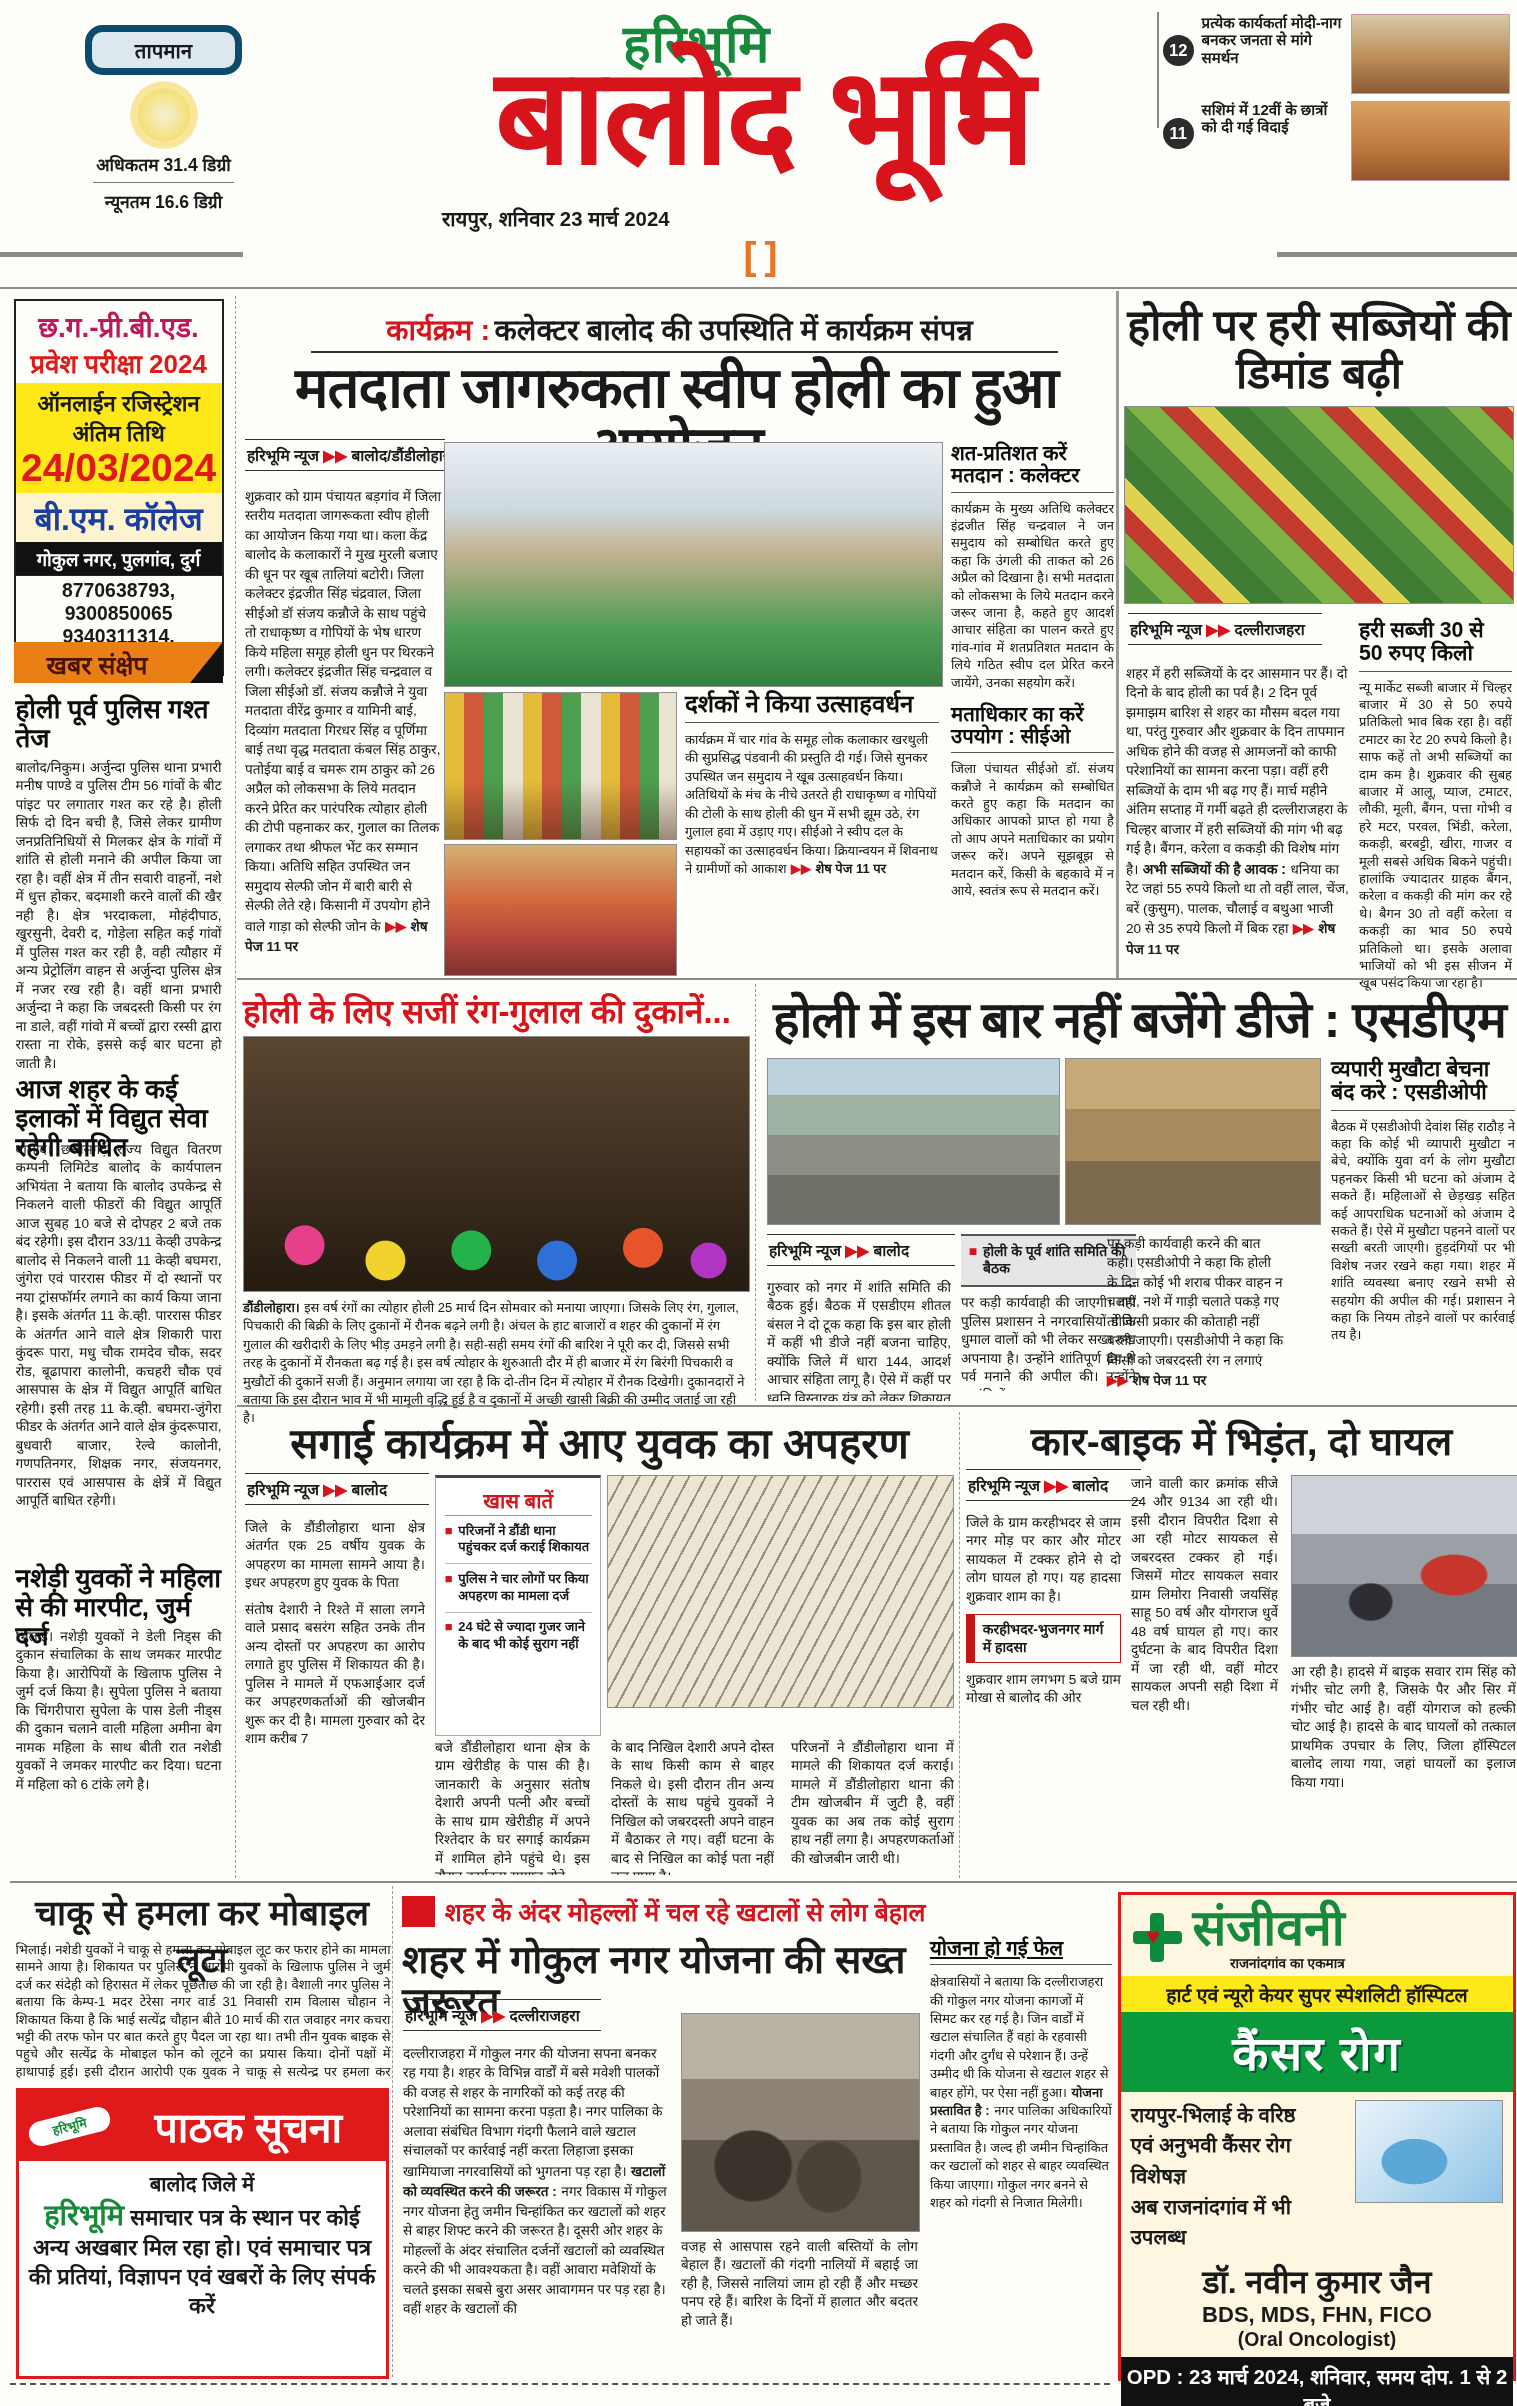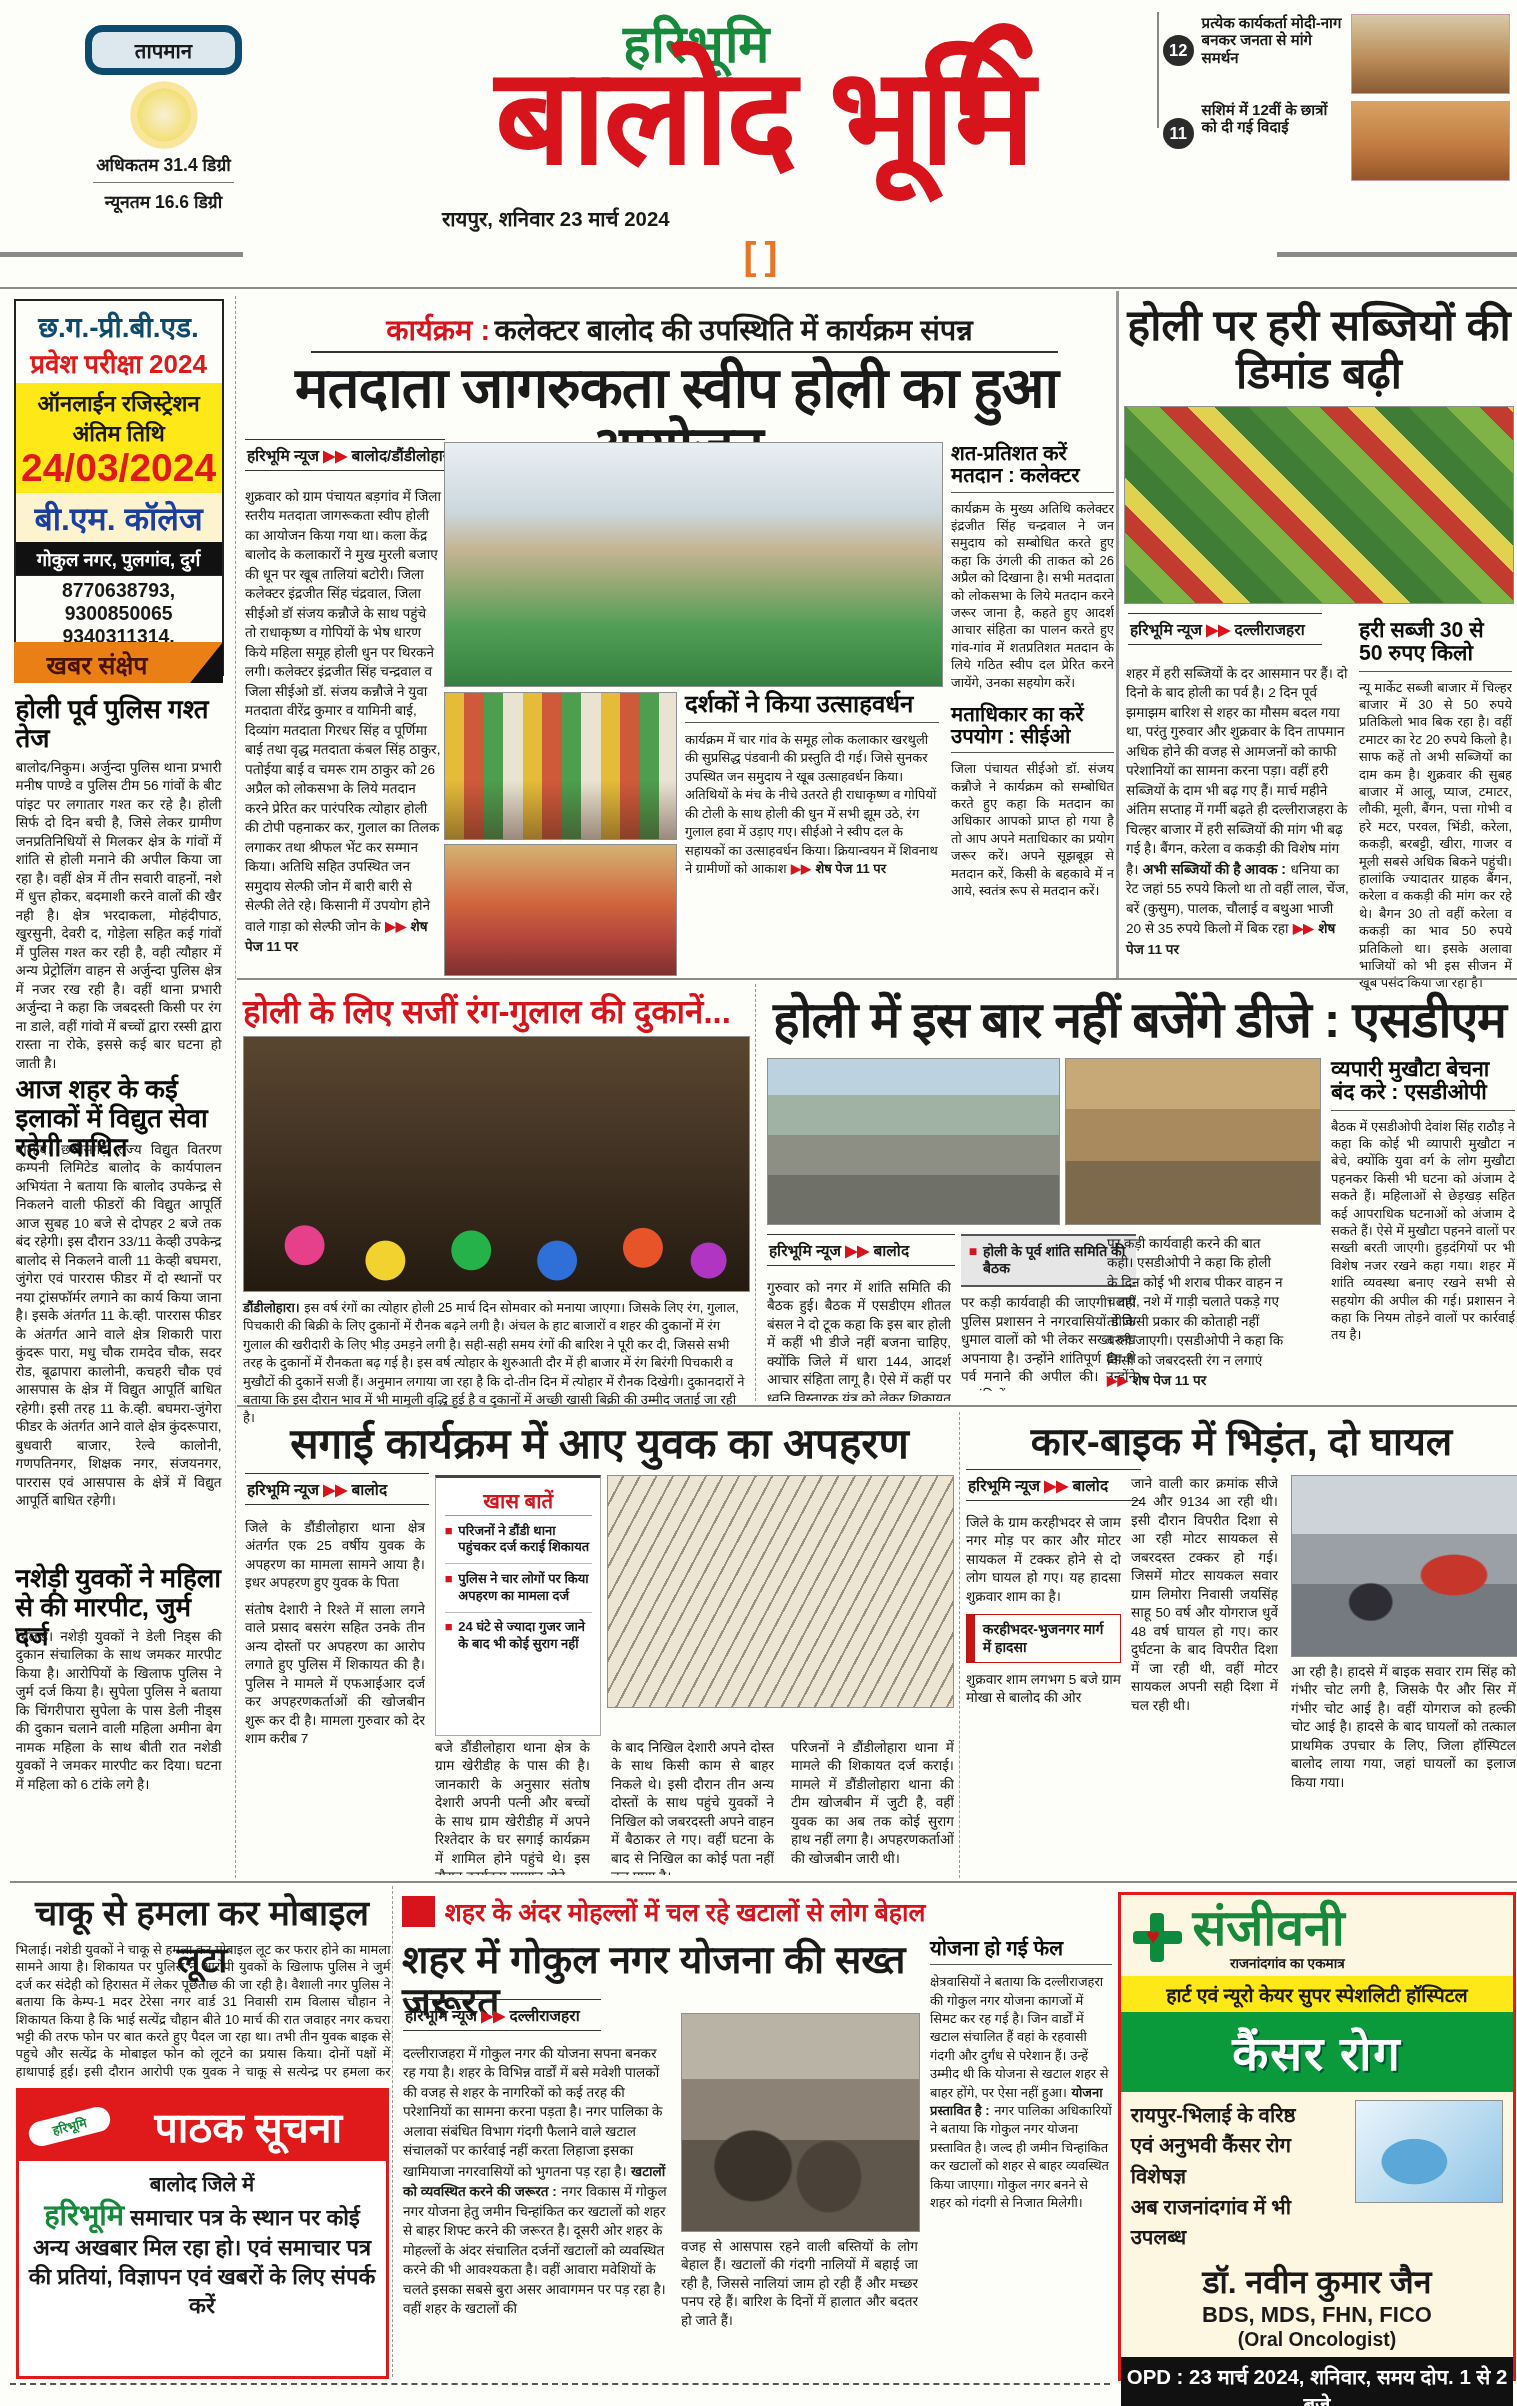--- a/index.html
+++ b/index.html
@@ -103,21 +103,21 @@
   <div class="abs" style="left:245px;top:231px;width:1031px;height:49px;display:flex;align-items:center;justify-content:center;gap:7.8px;">
     <span class="b" style="color:#e87425;font-size:39px;line-height:39px;">[</span>
     <span class="b" style="color:#e87425;font-size:39px;line-height:39px;">]</span>
   </div>
   <div class="abs hr" style="left:0;top:287px;width:1518px;height:1.9px;"></div>
 
   <div class="abs vdash" style="left:235px;top:296px;height:1582px;"></div>
 
   <div class="abs" style="left:13.6px;top:299px;width:206px;border:2.9px solid #222;">
     <div class="ctr" style="padding:5.8px 1.9px 1.9px;">
-      <div class="b" style="font-size:28px;color:#0c4a6e;">छ.ग.-प्री.बी.एड.</div>
+      <div class="b" style="font-size:28px;color:#be185d;">छ.ग.-प्री.बी.एड.</div>
       <div class="b" style="font-size:26px;color:#e01a1a;">प्रवेश परीक्षा 2024</div>
     </div>
     <div class="ctr" style="background:#ffe818;padding:3.9px 0;">
       <div class="b" style="font-size:22px;">ऑनलाईन रजिस्ट्रेशन</div>
       <div class="b" style="font-size:22px;">अंतिम तिथि</div>
       <div class="b" style="font-size:39px;color:#e01a1a;line-height:1.1;">24/03/2024</div>
     </div>
     <div class="ctr b" style="background:#fdf3cf;color:#1b3fa0;font-size:32px;padding:2.9px 0;">बी.एम. कॉलेज</div>
     <div class="ctr b" style="background:#111;color:#fff;font-size:18.4px;padding:3.9px 0;">गोकुल नगर, पुलगांव, दुर्ग</div>
     <div class="ctr" style="border-top:1.9px solid #222;padding:2.9px 0;">
@@ -317,21 +317,21 @@
     <span>दल्लीराजहरा</span>
   </div>
   <div class="abs" style="left:403px;top:2044px;width:268px;height:330px;">
     <span class="body-txt">दल्लीराजहरा में गोकुल नगर की योजना सपना बनकर रह गया है। शहर के विभिन्न वार्डों में बसे मवेशी पालकों की वजह से शहर के नागरिकों को कई तरह की परेशानियों का सामना करना पड़ता है। नगर पालिका के अलावा संबंधित विभाग गंदगी फैलाने वाले खटाल संचालकों पर कार्रवाई नहीं करता लिहाजा इसका खामियाजा नगरवासियों को भुगतना पड़ रहा है।</span>
     <span class="b" style="font-size:13.6px;">खटालों को व्यवस्थित करने की जरूरत :</span>
     <span class="body-txt">नगर विकास में गोकुल नगर योजना हेतु जमीन चिन्हांकित कर खटालों को शहर से बाहर शिफ्ट करने की जरूरत है। दूसरी ओर शहर के मोहल्लों के अंदर संचालित दर्जनों खटालों को व्यवस्थित करने की भी आवश्यकता है। वहीं आवारा मवेशियों के चलते इसका सबसे बुरा असर आवागमन पर पड़ रहा है। वहीं शहर के खटालों की</span>
   </div>
   <div class="abs ph ph-buffalo" style="left:681px;top:2013px;width:237px;height:217px;"></div>
   <div class="abs body-txt" style="left:681px;top:2238px;width:237px;height:136px;">वजह से आसपास रहने वाली बस्तियों के लोग बेहाल हैं। खटालों की गंदगी नालियों में बहाई जा रही है, जिससे नालियां जाम हो रही हैं और मच्छर पनप रहे हैं। बारिश के दिनों में हालात और बदतर हो जाते हैं।</div>
   <div class="abs" style="left:930px;top:1937px;width:182px;height:437px;">
-    <div class="subhead" style="font-size:20.4px;">योजना हो गई फेल</div>
+    <div class="subhead" style="font-size:20.4px;text-decoration:underline;">योजना हो गई फेल</div>
     <span class="body-sm">क्षेत्रवासियों ने बताया कि दल्लीराजहरा की गोकुल नगर योजना कागजों में सिमट कर रह गई है। जिन वार्डों में खटाल संचालित हैं वहां के रहवासी गंदगी और दुर्गंध से परेशान हैं। उन्हें उम्मीद थी कि योजना से खटाल शहर से बाहर होंगे, पर ऐसा नहीं हुआ।</span>
     <span class="b" style="font-size:13px;">योजना प्रस्तावित है :</span>
     <span class="body-sm">नगर पालिका अधिकारियों ने बताया कि गोकुल नगर योजना प्रस्तावित है। जल्द ही जमीन चिन्हांकित कर खटालों को शहर से बाहर व्यवस्थित किया जाएगा। गोकुल नगर बनने से शहर को गंदगी से निजात मिलेगी।</span>
   </div>
 
   <div class="abs" style="left:1118px;top:1892px;width:392px;height:483px;border:3.9px solid #e01a1a;background:#fdf6e0;">
     <div style="display:flex;align-items:center;gap:9.7px;padding:7.8px 9.7px 0;">
       <div style="position:relative;width:52px;height:52px;">
         <div style="position:absolute;left:19.4px;top:1.9px;width:13.6px;height:49px;background:#0c8a3e;border-radius:3.9px;"></div>
         <div style="position:absolute;left:1.9px;top:19.4px;width:49px;height:13.6px;background:#0c8a3e;border-radius:3.9px;"></div>

